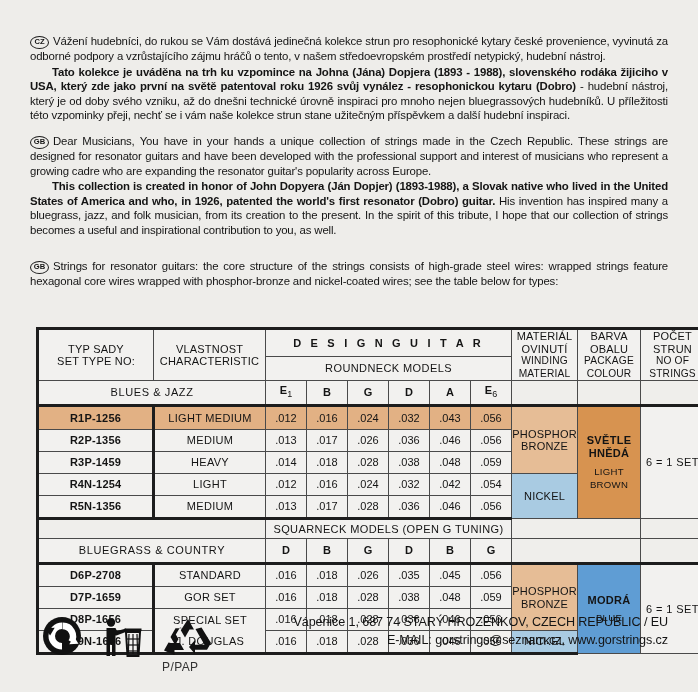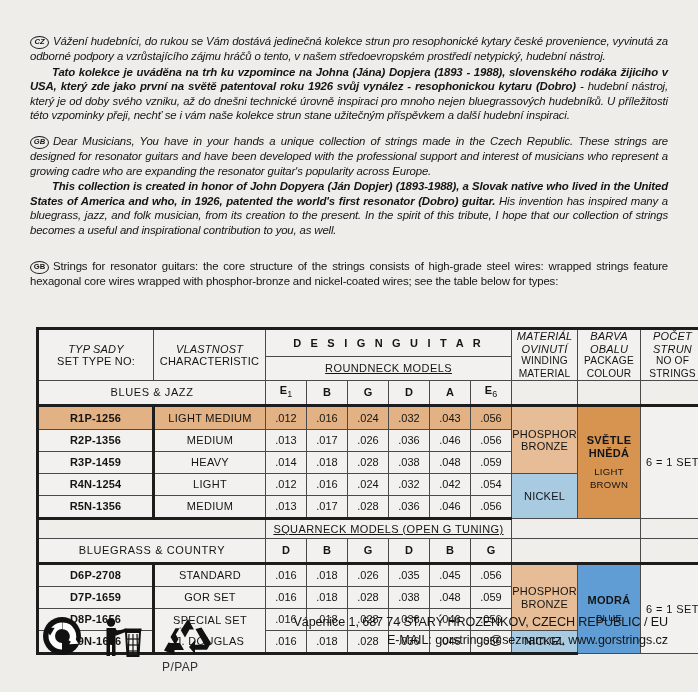--- a/index.html
+++ b/index.html
@@ -11,21 +11,21 @@
     overflow:hidden;
   }
   .page{
     position:relative;
     width:698px;height:692px;
     box-sizing:border-box;
     padding:34px 30px 0 30px;
   }
 
   
-  .block{margin-bottom:11px;font-style:italic;}
+  .block{margin-bottom:11px;}
   .para{
     font-size:11.4px;
     line-height:14.6px;
     text-align:justify;
     margin:0 0 1px 0;
     letter-spacing:-0.15px;
   }
   .para.indent{text-indent:22px;}
   .flag{
     display:inline-block;
@@ -62,29 +62,29 @@
   table.spec td{
     border:1px solid #4a4a4a;
     text-align:center;
     vertical-align:middle;
     font-size:11px;
     padding:0;
     background:#f2f1ef;
     line-height:12.5px;
   }
   .t-hdr{font-size:11.2px;}
-  .t-hdr .cz{display:block;letter-spacing:0.2px;font-style:italic;}
+  .t-hdr .cz{display:block;letter-spacing:0.2px;}
   .t-hdr .en{display:block;letter-spacing:0.2px;}
   .small-en{font-size:10.2px;}
   .design-title{
     font-size:14.5px;
     font-weight:bold;
     letter-spacing:3.2px;
   }
-  .sub-title{font-size:11px;letter-spacing:0.4px;text-decoration:underline;}
+  .sub-title{font-size:11px;letter-spacing:0.4px;}
   .genre{font-size:11.8px;letter-spacing:0.6px;}
   .note-letter{font-size:15px;font-weight:bold;}
   .note-letter sub{font-size:9px;font-weight:normal;}
   .setno{
     font-size:14px;
     font-weight:bold;
     letter-spacing:0.2px;
   }
   .charac{font-size:10.6px;letter-spacing:0.3px;}
   .gauge{font-size:11.4px;margin-top:8px;}

